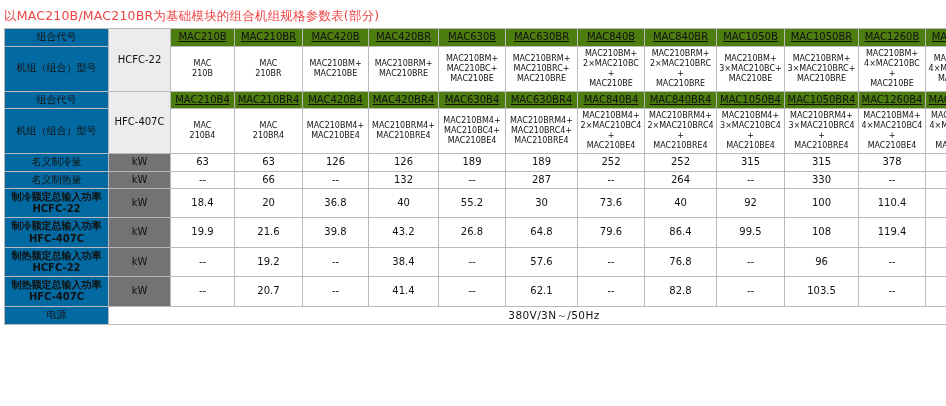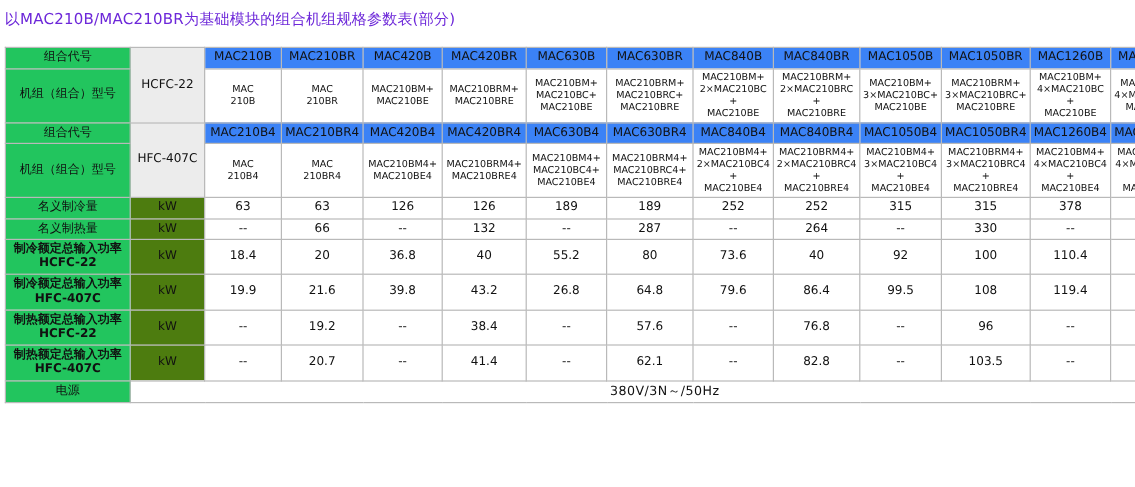--- a/index.html
+++ b/index.html
@@ -16,63 +16,64 @@
   }
   .page {
     width: 946px;
     height: 406px;
     position: relative;
     box-sizing: border-box;
     padding: 0;
   }
   .caption {
     font-size: 12.5px;
-    color: #6d28d9;
-    padding: 8px 0 14px 4px;
+    color: #ef4444;
+    padding: 8px 0 3px 4px;
     letter-spacing: 0.2px;
     white-space: nowrap;
   }
   table.spec {
     border-collapse: collapse;
     table-layout: fixed;
     width: 938px;
     margin-left: 4px;
     font-size: 9.5px;
   }
   table.spec td {
     border: 1px solid #b9b9b9;
     padding: 2px 2px;
     text-align: center;
     vertical-align: middle;
     line-height: 1.25;
     word-break: break-all;
   }
   td.rowlabel {
-    background: #22c55e;
+    background: #0369a1;
     font-size: 10px;
     white-space: nowrap;
     padding: 3px 4px;
   }
   td.rowlabel.two {
     line-height: 1.22;
     font-weight: bold;
   }
   td.unit {
-    background: #4d7c0f;
+    background: #737373;
     font-size: 10px;
     width: 34px;
   }
   td.refrig {
     background: #ececec;
     font-size: 10px;
     width: 62px;
     white-space: nowrap;
   }
   td.hdr {
-    background: #3b82f6;
+    background: #4d7c0f;
+    text-decoration: underline;
   }
   td.val {
     background: #ffffff;
     font-size: 10px;
   }
   td.model {
     font-size: 8px;
     line-height: 1.3;
     padding: 3px 1px;
   }
@@ -207,21 +208,21 @@
       </tr>
 
       <tr>
         <td class="rowlabel two">制冷额定总输入功率<br>HCFC-22</td>
         <td class="unit">kW</td>
         <td class="val">18.4</td>
         <td class="val">20</td>
         <td class="val">36.8</td>
         <td class="val">40</td>
         <td class="val">55.2</td>
-        <td class="val">80</td>
+        <td class="val">30</td>
         <td class="val">73.6</td>
         <td class="val">40</td>
         <td class="val">92</td>
         <td class="val">100</td>
         <td class="val">110.4</td>
         <td class="val">120</td>
       </tr>
       <tr>
         <td class="rowlabel two">制冷额定总输入功率<br>HFC-407C</td>
         <td class="unit">kW</td>

